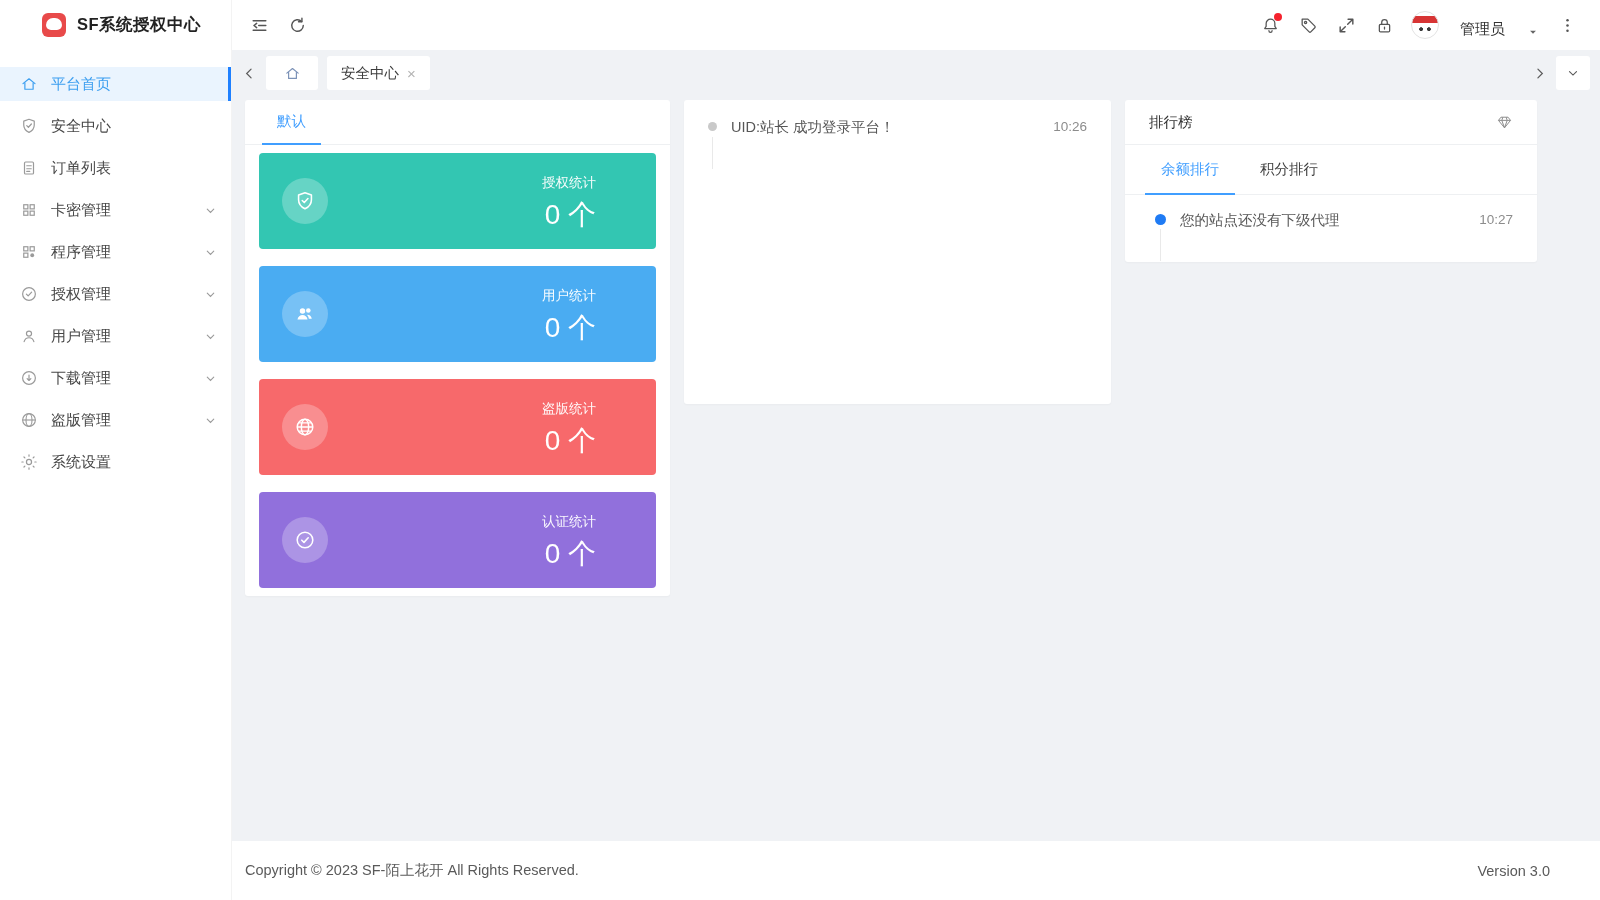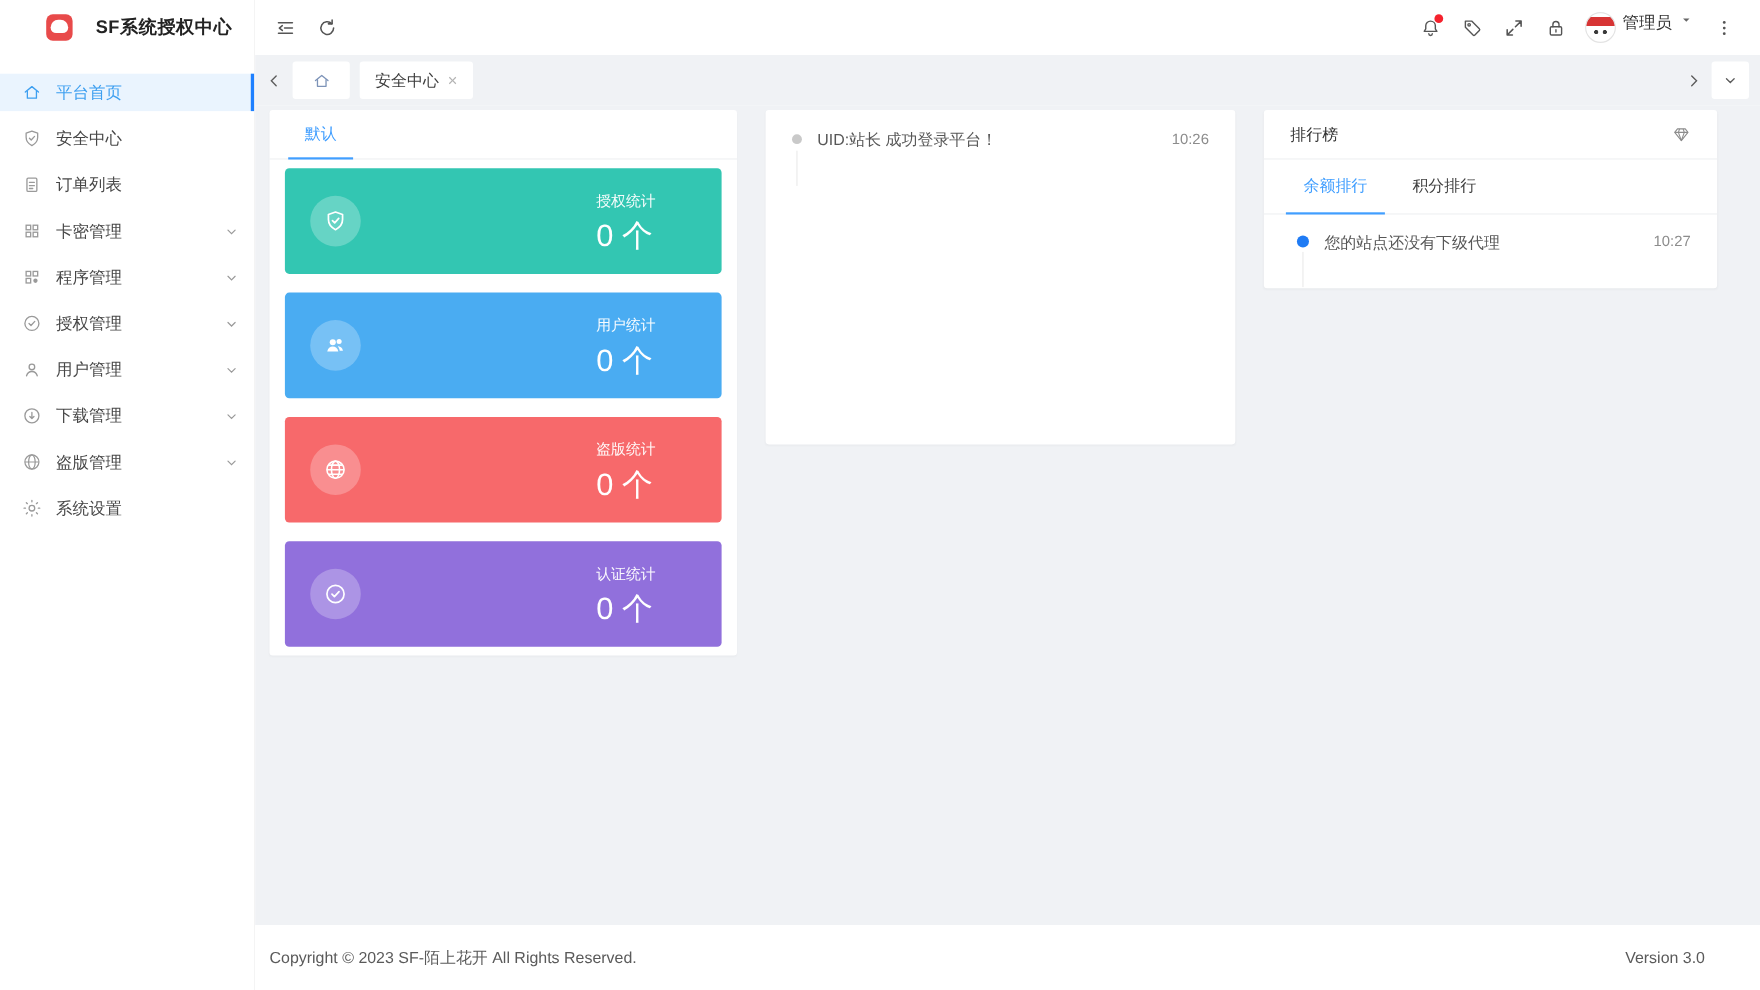--- a/index.html
+++ b/index.html
@@ -5,21 +5,21 @@
   * { box-sizing: border-box; margin: 0; padding: 0; }
   html,body { width:1600px; height:900px; }
   body {
     font-family: "Liberation Sans", "DejaVu Sans", sans-serif;
     background:#fff; overflow:hidden; color:#333;
   }
   .app { display:flex; width:1600px; height:900px; }
 
   
   .sidebar { width:232px; background:#fff; flex:none; border-right:1px solid #f3f3f3; }
-  .logo-row { height:50px; display:flex; align-items:center; padding-left:42px; gap:21px; }
+  .logo-row { height:50px; display:flex; align-items:center; padding-left:42px; gap:11px; }
   .logo-badge { width:24px; height:24px; border-radius:6px; background:#e84a4a; position:relative; flex:none; }
   .logo-badge::after { content:""; position:absolute; left:4px; top:5px; width:16px; height:12px;
     background:#fff; border-radius:7px 7px 5px 5px; }
   .logo-title { font-size:16.5px; font-weight:700; color:#222; letter-spacing:.5px; white-space:nowrap; }
   .menu { padding-top:17px; }
   .menu-item { height:34px; margin-bottom:8px; display:flex; align-items:center;
     padding:0 14px 0 20px; font-size:15px; color:#474747; cursor:pointer; position:relative; }
   .menu-item .mi-icon { width:18px; height:18px; margin-right:13px; color:#9a9a9a; flex:none; display:flex; }
   .menu-item .mi-icon svg { width:18px; height:18px; }
   .menu-item .chev { margin-left:auto; color:#9a9a9a; display:flex; }
@@ -29,21 +29,21 @@
 
   
   .right-col { flex:1; display:flex; flex-direction:column; min-width:0; }
 
   .header { height:50px; background:#fff; display:flex; align-items:center; padding:0 14px 0 8px; flex:none; }
   .hbtn { width:38px; height:38px; display:flex; align-items:center; justify-content:center;
     color:#555; cursor:pointer; position:relative; }
   .hbtn svg { width:19px; height:19px; }
   .hbtn .badge-dot { position:absolute; top:7px; right:7px; width:8px; height:8px; border-radius:50%; background:#f5222d; }
   .header .spacer { margin-left:auto; }
-  .user-chip { display:flex; align-items:flex-start; gap:6px; padding:0 8px; cursor:pointer; }
+  .user-chip { display:flex; align-items:flex-end; gap:21px; padding:0 8px; cursor:pointer; }
   .avatar { width:28px; height:28px; border-radius:50%; border:1px solid #e3e3e3; flex:none;
     background:
       radial-gradient(circle at 35% 66%, #3a3a3a 1.6px, transparent 2.2px),
       radial-gradient(circle at 65% 66%, #3a3a3a 1.6px, transparent 2.2px),
       linear-gradient(180deg, #fff 14%, #d73434 14%, #d73434 44%, #fff 44%);
   }
   .user-name { font-size:15px; color:#333; }
   .caret { color:#666; display:flex; } .caret svg { width:14px; height:14px; }
 
   
@@ -53,36 +53,36 @@
     padding:0 14px; font-size:14.5px; color:#3c3c3c; cursor:pointer; gap:8px; }
   .tab.home-tab { width:52px; justify-content:center; color:#7d93b8; }
   .tab.home-tab svg { width:17px; height:17px; }
   .tab .close-x { color:#b3b3b3; font-size:15px; line-height:1; }
   .tabbar .grow { flex:1; }
   .tb-drop { width:34px; height:34px; background:#fff; border-radius:3px; display:flex;
     align-items:center; justify-content:center; color:#5c5c5c; cursor:pointer; }
   .tb-drop svg { width:14px; height:14px; }
 
   
-  .content { flex:1; background:#f0f2f5; padding:4px 14px 0 13px; display:flex; gap:26px;
+  .content { flex:1; background:#f0f2f5; padding:4px 14px 0 13px; display:flex; gap:14px;
     align-items:flex-start; overflow:hidden; }
   .card { background:#fff; border-radius:3px; box-shadow:0 1px 2px rgba(0,0,0,.03); }
 
   .col1 { width:425px; flex:none; }
   .tab-head { height:45px; border-bottom:1px solid #eef0f2; display:flex; align-items:stretch; padding-left:17px; }
   .def-tab { font-size:14.5px; color:#409eff; padding:0 15px; display:flex; align-items:center;
     border-bottom:2px solid #409eff; margin-bottom:-1px; cursor:pointer; }
   .banners { padding:8px 14px; }
   .banner { height:96px; border-radius:4px; margin-bottom:17px; display:flex; align-items:center;
     padding:0 60px 0 23px; color:#fff; cursor:pointer; }
   .banner:last-child { margin-bottom:0; }
   .b-icon { width:46px; height:46px; border-radius:50%; background:rgba(255,255,255,.25);
     display:flex; align-items:center; justify-content:center; flex:none; }
   .b-icon svg { width:22px; height:22px; }
-  .b-meta { margin-left:auto; text-align:left; }
+  .b-meta { margin-left:auto; text-align:right; }
   .b-label { font-size:13.5px; margin-bottom:9px; opacity:.96; }
   .b-value { font-size:28px; line-height:1; }
 
   .col2 { width:427px; flex:none; height:304px; display:flex; flex-direction:column; }
   .panel-head { height:45px; flex:none; display:flex; align-items:center; padding:0 24px;
     border-bottom:1px solid #eef0f2; font-size:14.5px; color:#333; }
   .panel-head .ph-icon { margin-left:auto; color:#8c8c8c; display:flex; cursor:pointer; }
   .panel-head .ph-icon svg { width:17px; height:17px; }
   .log-body { padding:17px 24px 0; }
 

